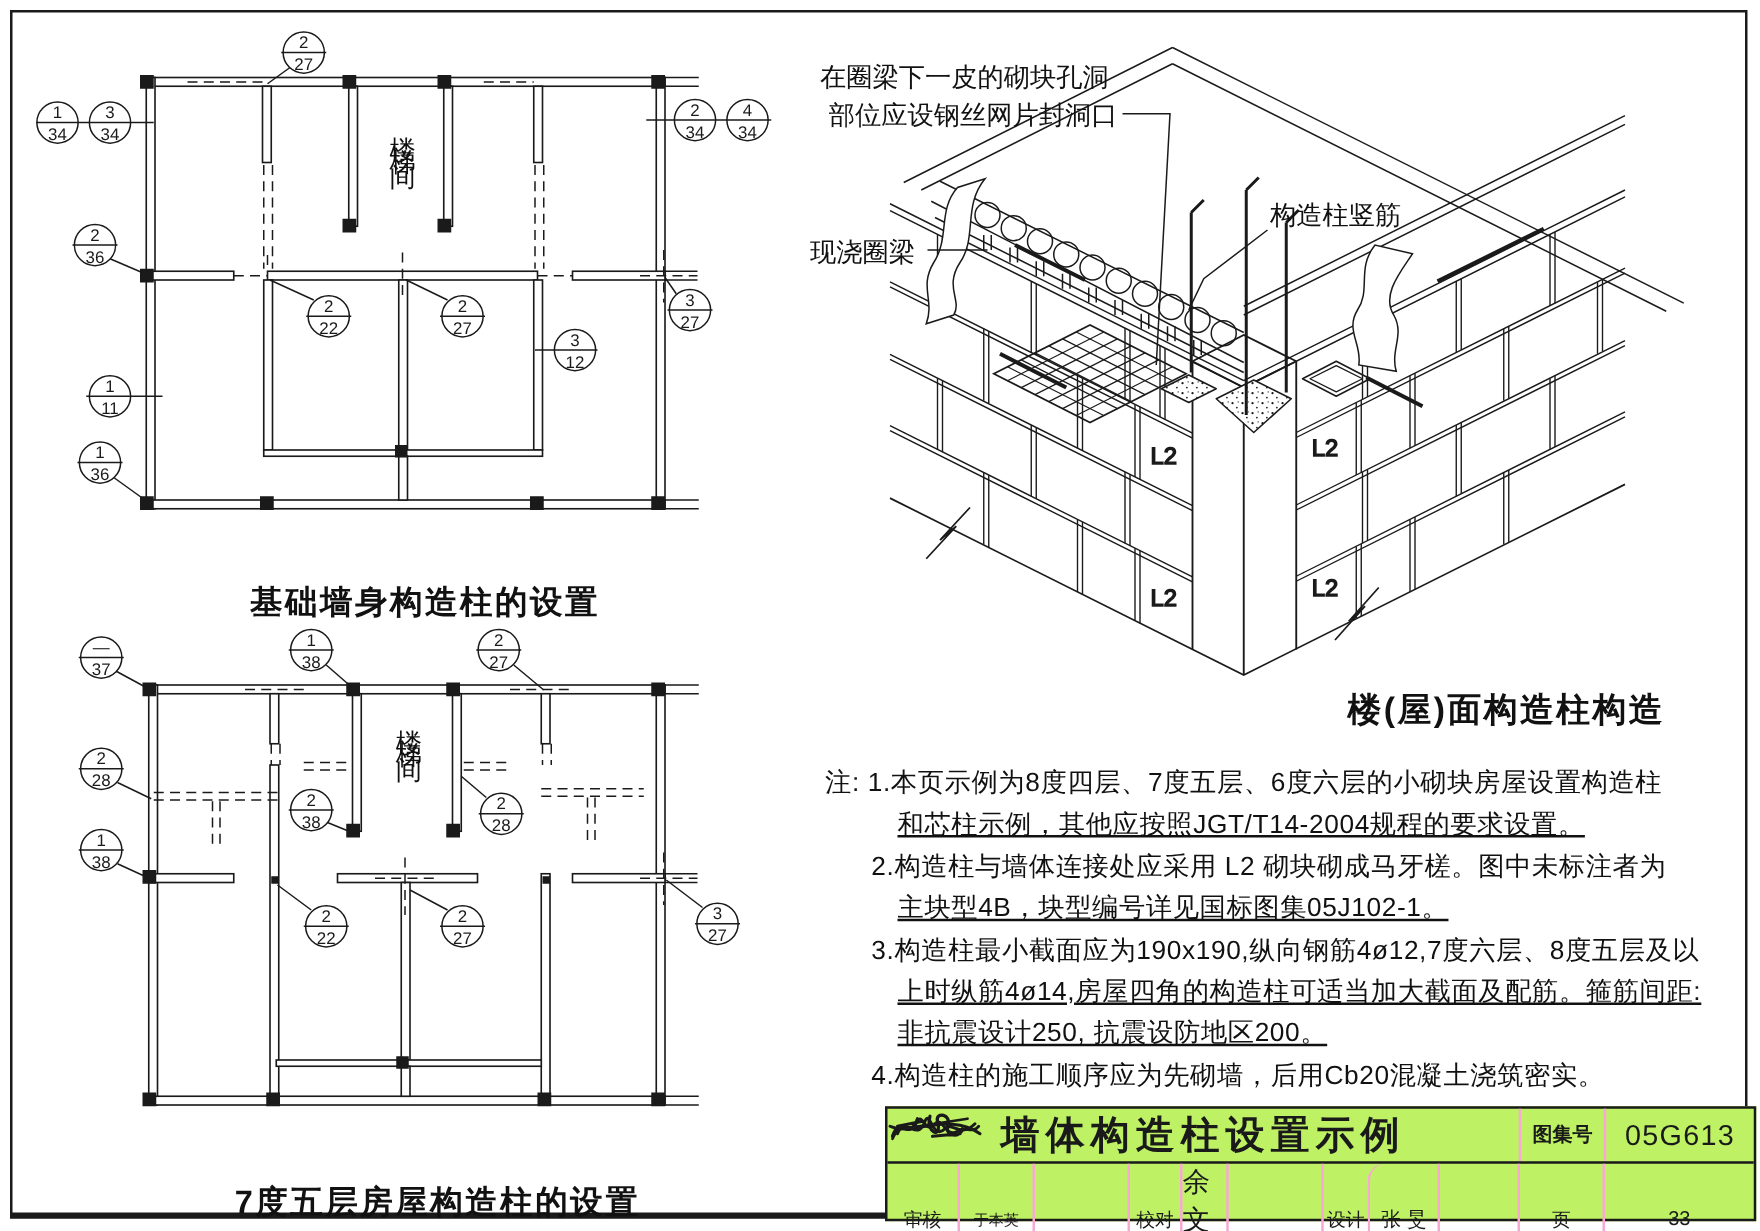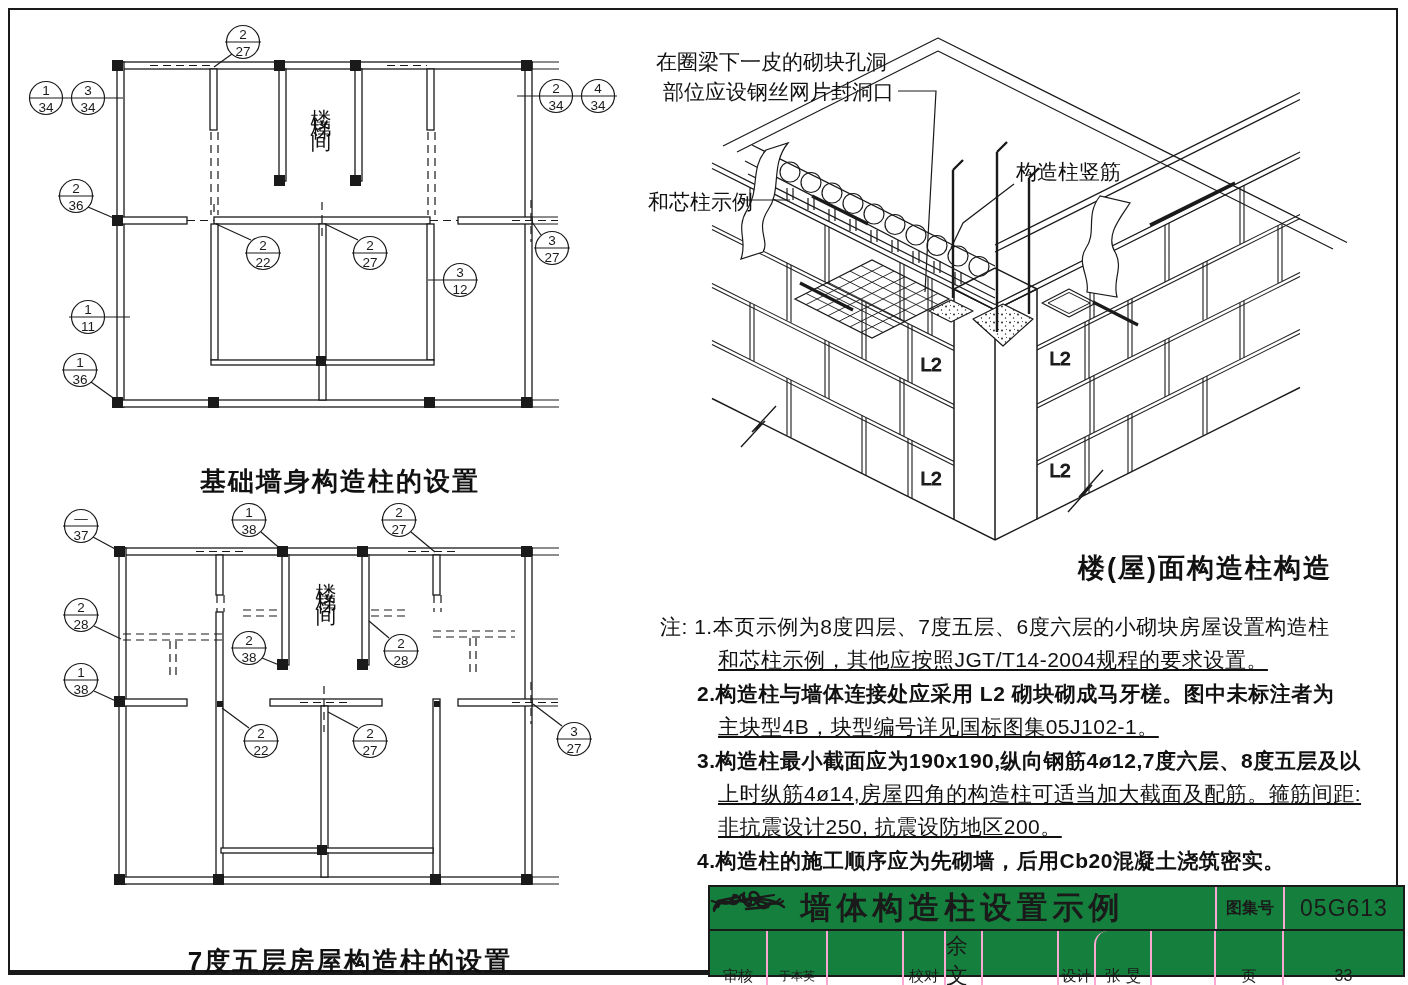--- a/index.html
+++ b/index.html
@@ -11,24 +11,24 @@
   svg text{font-family:"Liberation Sans","DejaVu Sans",sans-serif;fill:#1a1a1a;}
   .cnum{font-size:13.5px;text-anchor:middle;}
   .l2{font-size:19px;text-anchor:middle;}
   .cap{position:absolute;text-align:center;font-weight:600;font-size:26px;letter-spacing:2px;color:#111;margin-top:28px;}
   .vlabel{position:absolute;writing-mode:vertical-rl;text-orientation:upright;
           font-size:21px;letter-spacing:11px;color:#111;}
   .isolabel{position:absolute;font-size:21px;color:#111;white-space:nowrap;}
   #notes{position:absolute;left:660px;top:610px;width:748px;font-size:21px;line-height:33.4px;
          color:#111;letter-spacing:0.5px;}
   #notes div{white-space:nowrap;}
-  .nl-item{margin-left:37px;font-weight:bold;}
+  .nl-item{margin-left:37px;}
   .nl-cont{margin-left:58px;text-decoration:underline;}
   .tblock{position:absolute;left:708px;top:885px;width:697px;height:92px;box-sizing:border-box;
-          border:2.5px solid #1a1a1a;background:#15803d;display:flex;flex-direction:column;}
+          border:2.5px solid #1a1a1a;background:#bef264;display:flex;flex-direction:column;}
   .tb-row{display:flex;flex-direction:row;box-sizing:border-box;}
   .tb-row1{height:58px;}
   .tb-row2{flex:1;border-top:2px solid #1a1a1a;}
   .tb-cell{display:flex;align-items:center;justify-content:center;box-sizing:border-box;
            border-left:2px solid #f9a8d4;overflow:visible;}
   .tb-cell:first-child{border-left:none;}
   .tb-title{width:505px;font-size:31px;font-weight:700;letter-spacing:5px;}
   .tb-atlas-label{width:68px;font-size:16px;font-weight:600;}
   .tb-atlas-no{flex:1;font-size:23px;letter-spacing:1px;}
   .w40{width:56px;font-size:15px;}  .w60{width:60px;font-size:12px;}
@@ -391,21 +391,21 @@
 
 <div class="vlabel" style="left:307px;top:92px;">楼梯间</div>
 <div class="vlabel" style="left:312px;top:566px;">楼梯间</div>
 
 <div class="cap" style="left:150px;top:436px;width:380px;">基础墙身构造柱的设置</div>
 <div class="cap" style="left:160px;top:916px;width:380px;">7度五层房屋构造柱的设置</div>
 <div class="cap" style="left:1040px;top:522px;width:330px;font-size:27px;">楼(屋)面构造柱构造</div>
 
 <div class="isolabel" style="left:663px;top:78px;">部位应设钢丝网片封洞口</div>
 <div class="isolabel" style="left:656px;top:48px;">在圈梁下一皮的砌块孔洞</div>
-<div class="isolabel" style="left:648px;top:188px;">和芯柱示例</div>
+<div class="isolabel" style="left:648px;top:188px;">现浇圈梁</div>
 <div class="isolabel" style="left:1016px;top:158px;">构造柱竖筋</div>
 
 <div id="notes">
   <div>注: 1.本页示例为8度四层、7度五层、6度六层的小砌块房屋设置构造柱</div>
   <div class="nl-cont">和芯柱示例，其他应按照JGT/T14-2004规程的要求设置。</div>
   <div class="nl-item">2.构造柱与墙体连接处应采用 L2 砌块砌成马牙槎。图中未标注者为</div>
   <div class="nl-cont">主块型4B，块型编号详见国标图集05J102-1。</div>
   <div class="nl-item">3.构造柱最小截面应为190x190,纵向钢筋4ø12,7度六层、8度五层及以</div>
   <div class="nl-cont">上时纵筋4ø14,房屋四角的构造柱可适当加大截面及配筋。箍筋间距:</div>
   <div class="nl-cont">非抗震设计250, 抗震设防地区200。</div>

